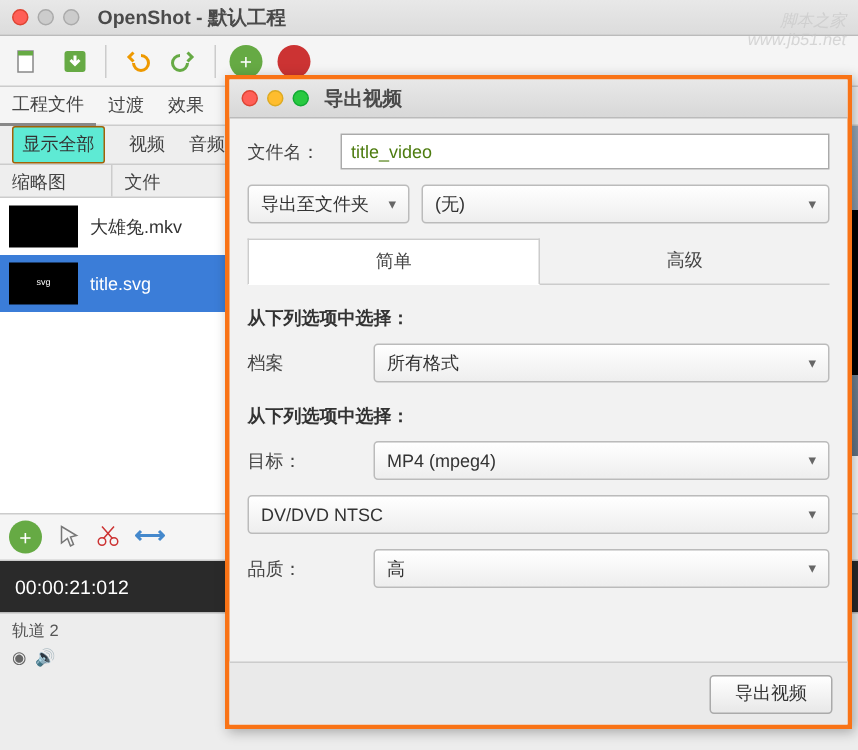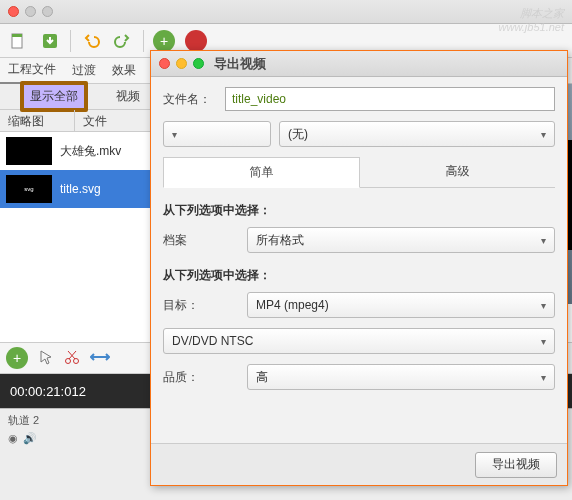--- a/index.html
+++ b/index.html
@@ -16,21 +16,21 @@
 
 .toolbar { height: 34px; background: #f5f5f5; border-bottom: 1px solid #ccc; display: flex; align-items: center; padding: 0 6px; gap: 8px; }
 .tb-btn { width: 24px; height: 24px; display: flex; align-items: center; justify-content: center; }
 .sep { width: 1px; height: 22px; background: #ccc; }
 
 .tabs-row { height: 26px; background: #f5f5f5; display: flex; align-items: center; border-bottom: 1px solid #ccc; font-size: 12px; }
 .tab { padding: 4px 8px; color: #444; }
 .tab.active { border-bottom: 2px solid #888; }
 
 .sub-row { height: 26px; background: #eee; display: flex; align-items: center; border-bottom: 1px solid #ccc; font-size: 12px; }
-.sub-btn { padding: 3px 6px; border: 4px solid #a16207; background: #c4b5fd; margin: 0 20px; border-radius: 2px; color: #333; }
+.sub-btn { padding: 3px 6px; border: 1px solid #a16207; background: #5eead4; margin: 0 8px; border-radius: 2px; color: #333; }
 .sub-lbl { padding: 0 8px; color: #444; }
 
 .thumb-header { display: flex; height: 22px; background: #eee; border-bottom: 1px solid #ccc; font-size: 12px; color: #444; }
 .thumb-header div { padding: 3px 8px; }
 .th-col1 { width: 75px; border-right: 1px solid #ccc; }
 
 .file-list { background: #fff; height: 210px; }
 .file-row { display: flex; align-items: center; height: 38px; padding: 2px 6px; gap: 8px; }
 .file-row.sel { background: #3b7dd8; color: #fff; }
 .thumb { width: 46px; height: 28px; background: #000; display: flex; align-items: center; justify-content: center; font-size: 6px; color: #fff; }
@@ -39,21 +39,21 @@
 
 .bar2 { height: 32px; background: #f5f5f5; border-top: 1px solid #ccc; border-bottom: 1px solid #ccc; display: flex; align-items: center; padding: 0 6px; gap: 10px; }
 .circle-btn { width: 22px; height: 22px; border-radius: 50%; display: flex; align-items: center; justify-content: center; color: #fff; font-size: 14px; }
 
 .time-area { height: 34px; background: #2a2a2a; color: #fff; display: flex; align-items: center; padding: 0 10px; font-size: 13px; }
 
 .track-area { height: 48px; background: #ededed; border-top: 1px solid #bbb; padding: 4px 8px; font-size: 11px; color: #555; }
 .track-icons { display: flex; gap: 6px; margin-top: 4px; color: #666; }
 
 
-.dialog { position: absolute; left: 150px; top: 50px; width: 418px; height: 436px; background: #f2f2f2; border: 1px solid #f97316; box-shadow: 2px 2px 8px rgba(0,0,0,.3); }
+.dialog { position: absolute; left: 150px; top: 50px; width: 418px; height: 436px; background: #f2f2f2; border: 3px solid #f97316; box-shadow: 2px 2px 8px rgba(0,0,0,.3); }
 .dlg-titlebar { height: 26px; background: linear-gradient(#e8e8e8,#d8d8d8); display: flex; align-items: center; padding: 0 8px; border-bottom: 1px solid #bbb; }
 .dlg-traffic { display: flex; gap: 6px; margin-right: 10px; }
 .dt { width: 11px; height: 11px; border-radius: 50%; }
 .dt.r { background: #ff5f57; border: 1px solid #d43; }
 .dt.y { background: #ffbd2e; border: 1px solid #da2; }
 .dt.g { background: #28c940; border: 1px solid #1a3; }
 .dlg-title { font-weight: bold; color: #4a4a4a; font-size: 13px; }
 
 .dlg-body { padding: 10px 12px; }
 .form-row { display: flex; align-items: center; margin-bottom: 10px; gap: 8px; }
@@ -82,20 +82,21 @@
 </head>
 <body>
 
 <div class="main-window">
   <div class="titlebar">
     <div class="traffic">
       <div class="tl red"></div>
       <div class="tl grey"></div>
       <div class="tl grey"></div>
     </div>
+    <div class="title-text">OpenShot - 默认工程</div>
   </div>
 
   <div class="toolbar">
     <div class="tb-btn">
         <svg width="18" height="18">
           <rect x="3" y="2" width="10" height="14" fill="#fff" stroke="#888"></rect>
           <rect x="3" y="2" width="10" height="3" fill="#6a4"></rect>
         </svg>
       </div>
     <div class="tb-btn">
@@ -198,20 +199,21 @@
     <div class="dlg-title">导出视频</div>
   </div>
 
   <div class="dlg-body">
     <div class="form-row">
       <div class="form-label">文件名：</div>
       <input class="text-input" value="title_video" style="">
     </div>
     <div class="form-row">
       <div class="combo combo-sm">
+        <span>导出至文件夹</span>
         <span class="chev">▾</span>
       </div>
       <div class="combo combo-md">
         <span>(无)</span>
         <span class="chev">▾</span>
       </div>
     </div>
 
     <div class="dlg-tabs">
       <div class="dlg-tab act">简单</div>

